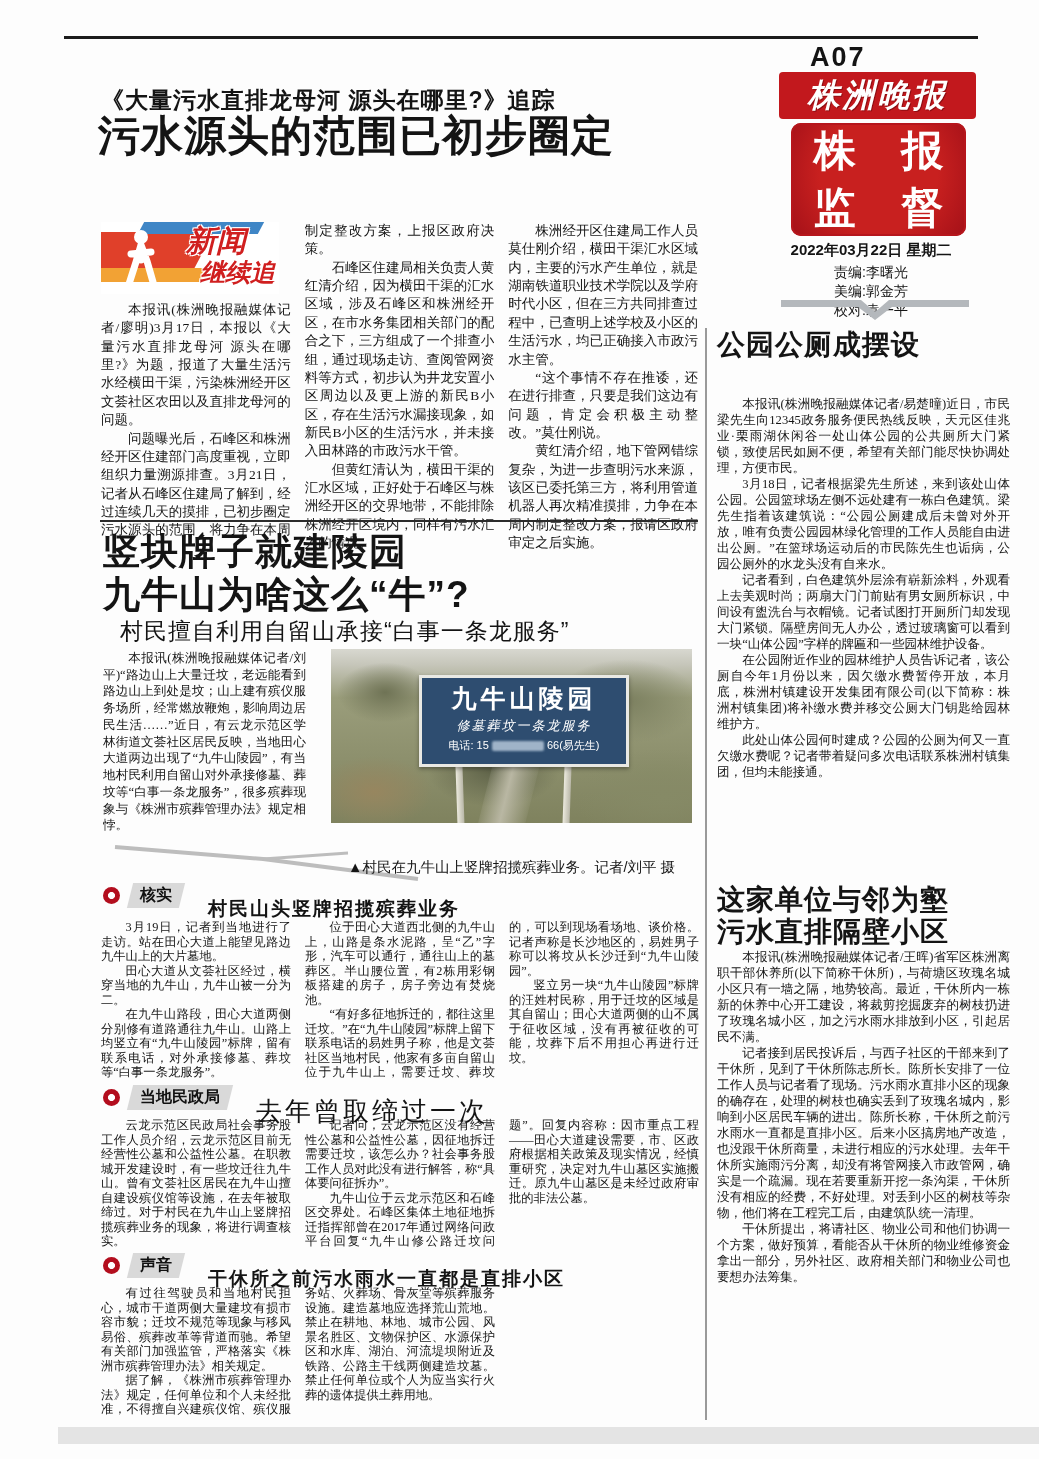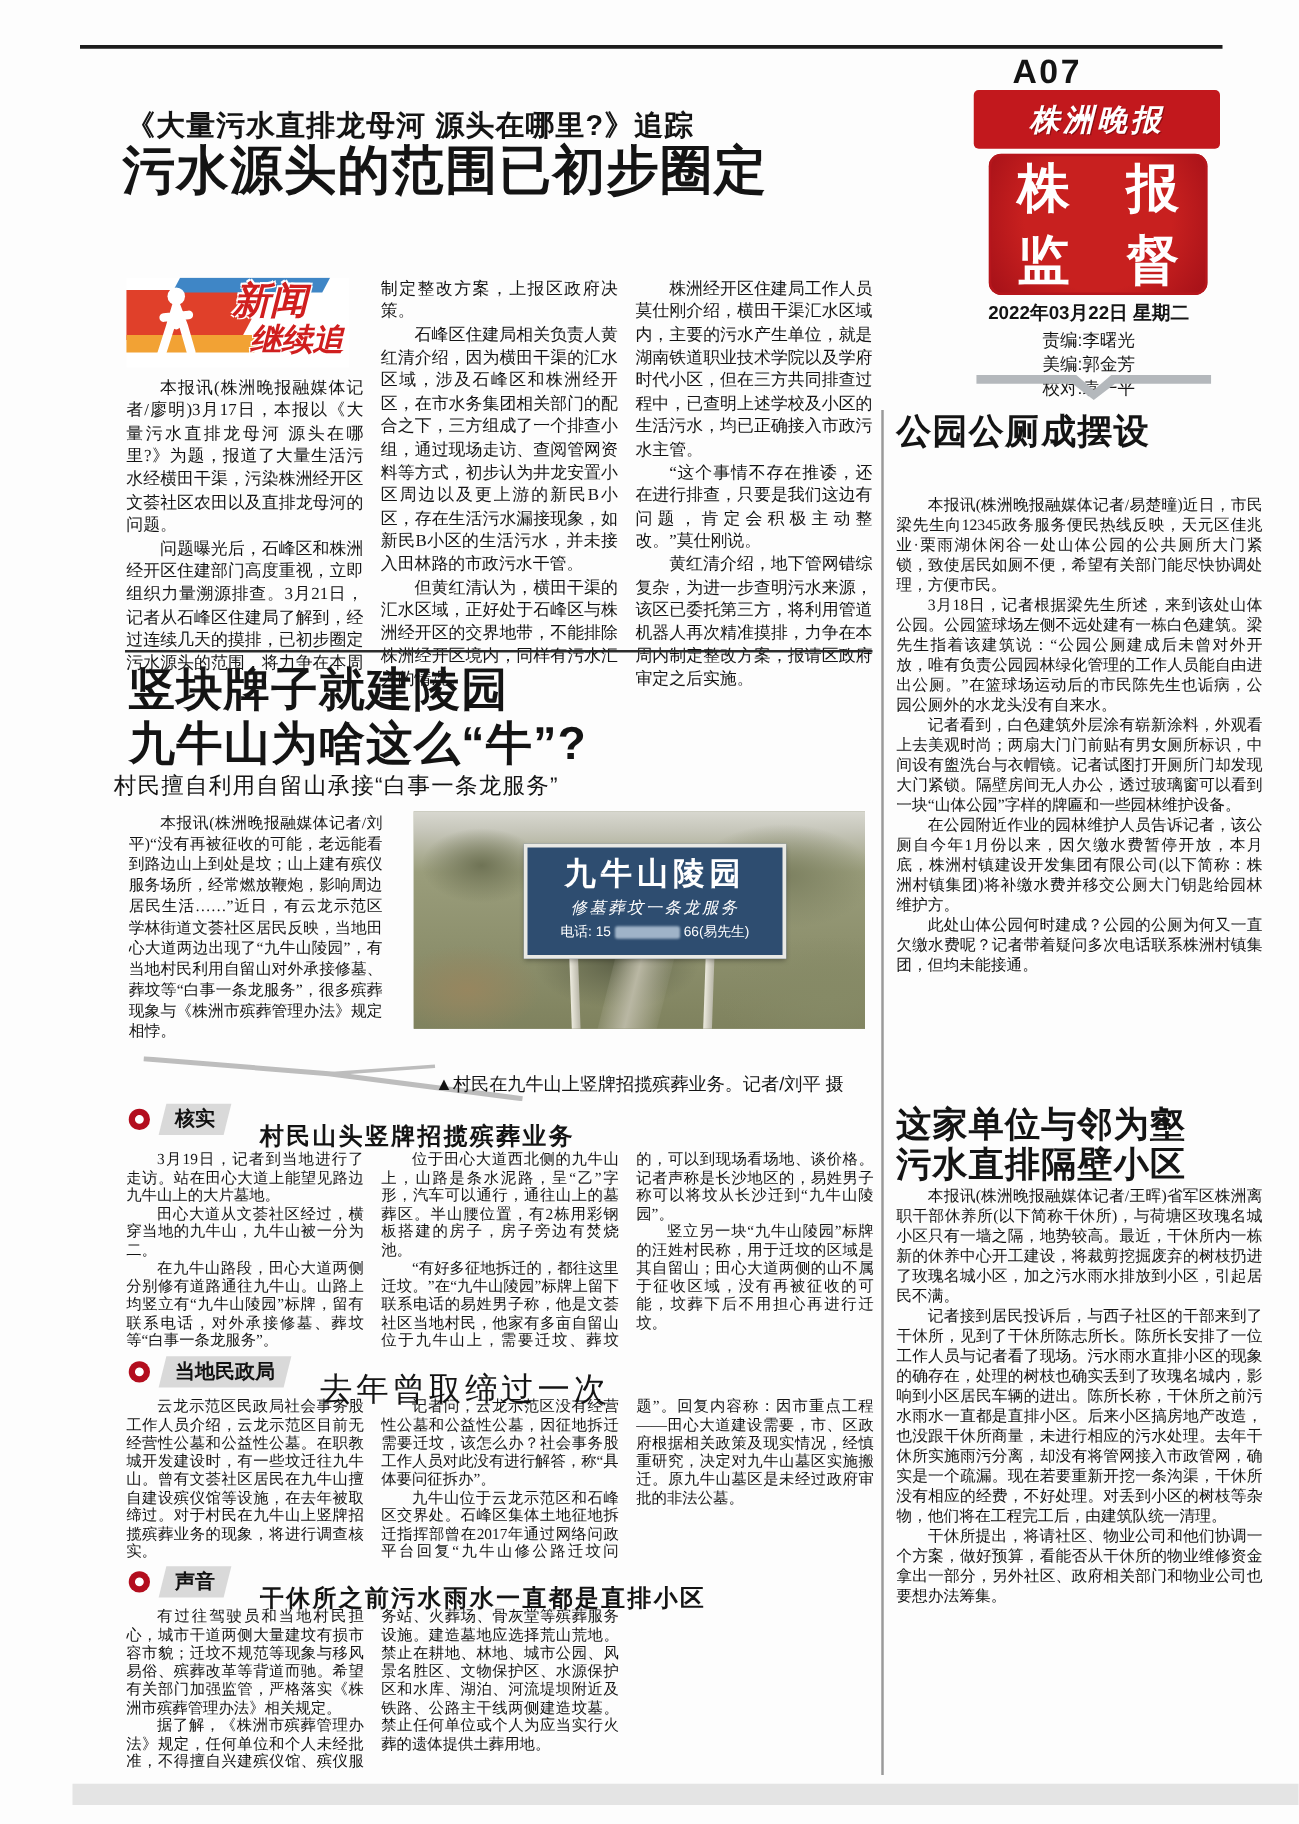--- a/index.html
+++ b/index.html
@@ -5,21 +5,21 @@
   html,body{margin:0;padding:0;}
   body{width:1039px;height:1459px;position:relative;background:#fdfdfd;color:#141414;
        font-family:"Liberation Sans",sans-serif;overflow:hidden;}
   .abs{position:absolute;}
   
   .top-rule{left:64px;top:36px;width:914px;height:3px;background:#1c1c1c;}
   .page-num{left:810px;top:42px;font-size:27px;font-weight:bold;letter-spacing:2px;}
   .masthead{left:779px;top:72px;width:197px;height:47px;background:#c2181d;color:#fff;
             display:flex;align-items:center;justify-content:center;border-radius:4px;
             font-family:"DejaVu Serif",serif;font-weight:bold;font-style:italic;
-            font-size:24px;letter-spacing:3px;text-shadow:1px 1px 0 #8e0d12;}
+            font-size:32px;letter-spacing:3px;text-shadow:1px 1px 0 #8e0d12;}
   .seal{left:791px;top:123px;width:175px;height:113px;border-radius:10px;
         background:radial-gradient(circle at 50% 45%,#c8201f 55%,#a31018 100%);
         display:grid;grid-template-columns:1fr 1fr;grid-template-rows:1fr 1fr;
         box-shadow:0 0 0 2px #b6161c inset;}
   .seal span{display:flex;align-items:center;justify-content:center;color:#fff;
         font-family:"DejaVu Serif",serif;font-weight:bold;font-size:42px;}
   .pubdate{left:765px;top:241px;width:212px;text-align:center;font-size:15px;font-weight:bold;}
   .editors{left:765px;top:263px;width:212px;text-align:center;font-size:14px;line-height:19px;}
   .chevron{left:781px;top:297px;}
   
@@ -38,21 +38,21 @@
   .r3{left:40px;top:0px;width:120px;height:12px;background:#3f86c6;}
   .runner{position:absolute;left:18px;top:6px;}
   .badge-text{position:absolute;right:4px;top:4px;text-align:left;color:#d01f1f;
               font-weight:900;font-style:italic;line-height:1;
               text-shadow:-1px -1px 0 #fff,1px -1px 0 #fff,-1px 1px 0 #fff,1px 1px 0 #fff;}
   .bt1{font-size:30px;}
   .bt2{font-size:25px;margin-top:4px;margin-left:14px;}
   .rule-h{left:100px;top:520px;width:598px;height:2px;background:#2c2c2c;}
   
   .a2-headline{left:103px;top:530px;font-size:37px;font-weight:900;line-height:1.17;letter-spacing:1px;}
-  .a2-subtitle{left:91px;top:616px;font-size:18px;letter-spacing:1px;}
+  .a2-subtitle{left:120px;top:616px;font-size:23px;letter-spacing:1px;}
   .bubble{left:103px;top:650px;width:203px;height:198px;font-family:"Liberation Serif",serif;
           font-size:12.6px;line-height:1.33;text-align:justify;overflow:hidden;}
   .bubble-tail{left:113px;top:845px;}
   .photo{left:331px;top:649px;width:361px;height:174px;overflow:hidden;
          background-color:#8f9270;
          background-image:
            radial-gradient(ellipse 90px 55px at 12% 82%,#97865f 0%,rgba(0,0,0,0) 65%),
            radial-gradient(ellipse 80px 50px at 15% 25%,#6f7355 0%,rgba(0,0,0,0) 60%),
            radial-gradient(ellipse 120px 70px at 82% 30%,#7c8060 0%,rgba(0,0,0,0) 60%),
            radial-gradient(ellipse 110px 60px at 45% 70%,#5f6349 0%,rgba(0,0,0,0) 60%),
@@ -142,21 +142,21 @@
   </div>
 <div class="abs rule-h"></div>
 
 <div class="abs a2-headline">
   <div>竖块牌子就建陵园</div>
   <div>九牛山为啥这么“牛”?</div>
 </div>
 <div class="abs a2-subtitle">村民擅自利用自留山承接“白事一条龙服务”</div>
 
 <div class="abs bubble">
-    <p>本报讯(株洲晚报融媒体记者/刘平)“没有再被征收的可能，老远能看到路边山上到处是坟；山上建有殡仪服务场所，经常燃放鞭炮，影响周边居民生活……”近日，有云龙示范区学林街道文荟社区居民反映，当地田心大道两边出现了“九牛山陵园”，有当地村民利用自留山对外承接修墓、葬坟等“白事一条龙服务”，很多殡葬现象与《株洲市殡葬管理办法》规定相悖。</p>
+    <p>本报讯(株洲晚报融媒体记者/刘平)“路边山上大量迁坟，老远能看到路边山上到处是坟；山上建有殡仪服务场所，经常燃放鞭炮，影响周边居民生活……”近日，有云龙示范区学林街道文荟社区居民反映，当地田心大道两边出现了“九牛山陵园”，有当地村民利用自留山对外承接修墓、葬坟等“白事一条龙服务”，很多殡葬现象与《株洲市殡葬管理办法》规定相悖。</p>
   </div>
 <svg class="abs bubble-tail" width="310" height="36" viewBox="0 0 310 36">
   <path d="M2 2 L150 14 L305 34" stroke="#bdbdbd" stroke-width="4" fill="none"></path>
   <path d="M150 14 L235 8" stroke="#bdbdbd" stroke-width="3" fill="none"></path>
 </svg>
 <div class="abs photo">
   <div class="path-strip"></div>
   <div class="post post1"></div>
   <div class="post post2"></div>
   <div class="sign">

